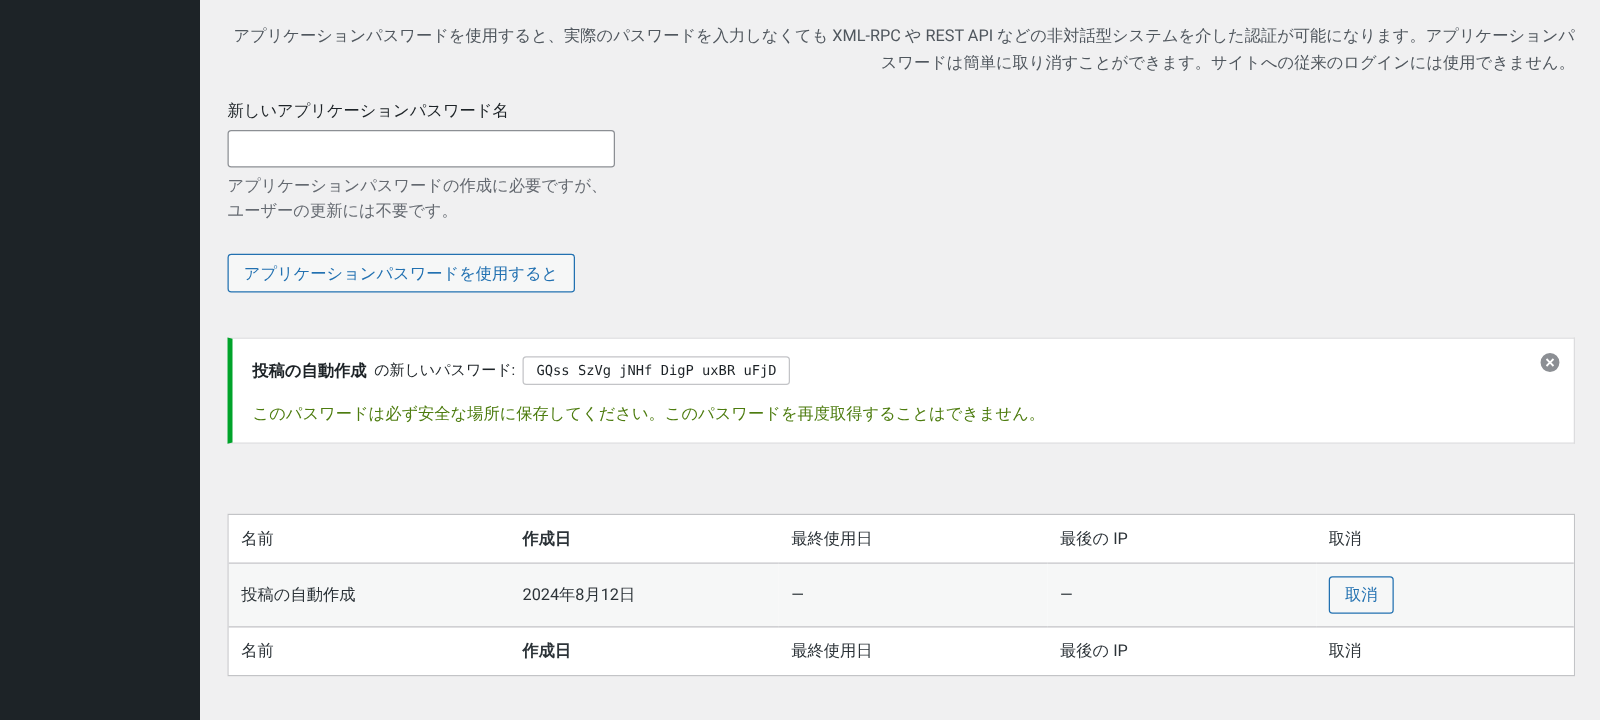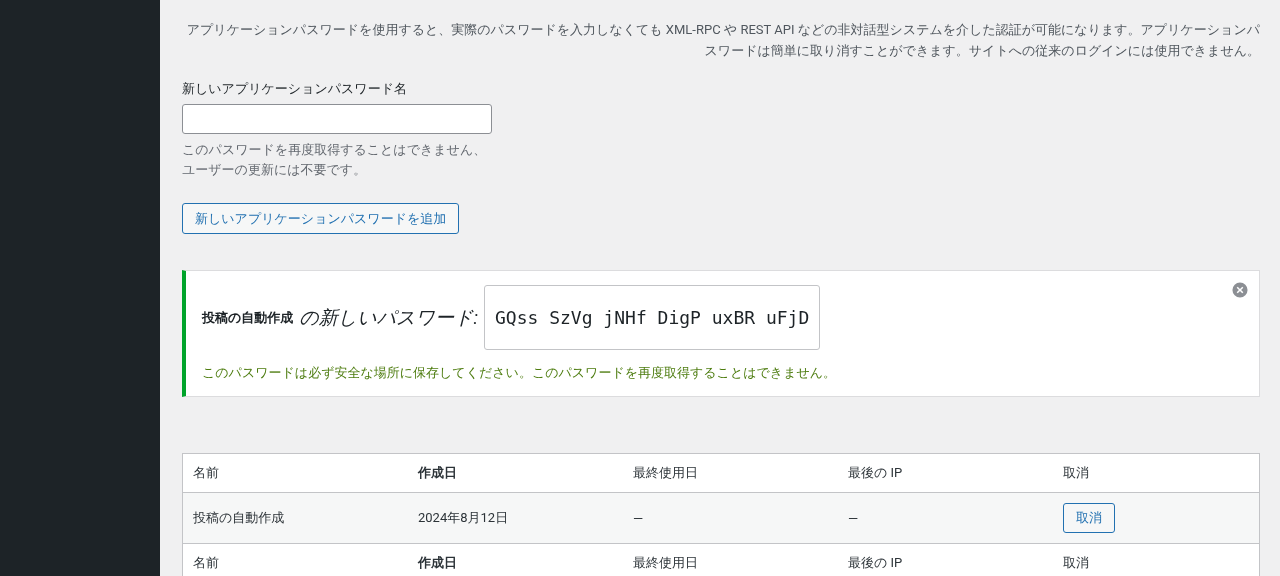--- a/index.html
+++ b/index.html
@@ -19,24 +19,24 @@
     display: inline-block; background: #f6f7f7; border: 1px solid #2271b1;
     color: #2271b1; font-size: 13px; line-height: 1; padding: 8px 12px;
     border-radius: 3px; cursor: pointer; margin-top: 22px;
   }
   .notice {
     position: relative; margin-top: 36px; background: #fff; border: 1px solid #dcdcde;
     border-left: 4px solid #00a32a; padding: 14px 44px 14px 16px; border-radius: 0;
   }
   .notice-line { display: flex; align-items: center; flex-wrap: wrap; gap: 6px; }
   .notice-strong { font-weight: 600; font-size: 13px; }
-  .notice-text { font-size: 19px; font-style: italic; }
+  .notice-text { font-size: 12px; }
   .pw-box {
-    font-family: ui-monospace, Menlo, Consolas, monospace; font-size: 18px;
-    border: 1px solid #c3c4c7; border-radius: 3px; padding: 21px 10px; background: #fff;
+    font-family: ui-monospace, Menlo, Consolas, monospace; font-size: 11px;
+    border: 1px solid #c3c4c7; border-radius: 3px; padding: 4px 10px; background: #fff;
   }
   .notice-warn { font-size: 13px; color: #4d7c0f; margin-top: 14px; }
   .notice-close { position: absolute; top: 10px; right: 10px; cursor: pointer; color: #8c8f94; }
   .notice-close svg { display: block; }
   .table-wrap { margin-top: 56px; border: 1px solid #c3c4c7; background: #fff; }
   table { width: 100%; border-collapse: collapse; font-size: 13px; }
   thead th, tfoot th {
     text-align: left; font-weight: 400; padding: 10px 10px; color: #2c3338;
     background: #fff;
   }
@@ -59,25 +59,25 @@
 <div class="layout">
   <div class="sidebar"></div>
 
   <div class="main">
 
     <p class="section-desc">アプリケーションパスワードを使用すると、実際のパスワードを入力しなくても XML-RPC や REST API などの非対話型システムを介した認証が可能になります。アプリケーションパスワードは簡単に取り消すことができます。サイトへの従来のログインには使用できません。</p>
 
     <label class="field-label">新しいアプリケーションパスワード名</label>
     <input type="text" class="text-input" value="" style="">
     <div class="field-help">
-      <span>このパスワードを再度取得することはできません、</span><br>
+      <span>アプリケーションパスワードの作成に必要ですが、</span><br>
       <span>ユーザーの更新には不要です。</span>
     </div>
 
-    <button class="btn-secondary">新しいアプリケーションパスワードを追加</button>
+    <button class="btn-secondary">アプリケーションパスワードを使用すると</button>
 
     <div class="notice">
       <div class="notice-line">
         <span class="notice-strong">投稿の自動作成</span>
           <span class="notice-text"> の新しいパスワード:</span>
         <span class="pw-box">GQss SzVg jNHf DigP uxBR uFjD</span>
       </div>
       <p class="notice-warn">このパスワードは必ず安全な場所に保存してください。このパスワードを再度取得することはできません。</p>
       <span class="notice-close">
         <svg width="18" height="18" viewBox="0 0 20 20" fill="currentColor">

